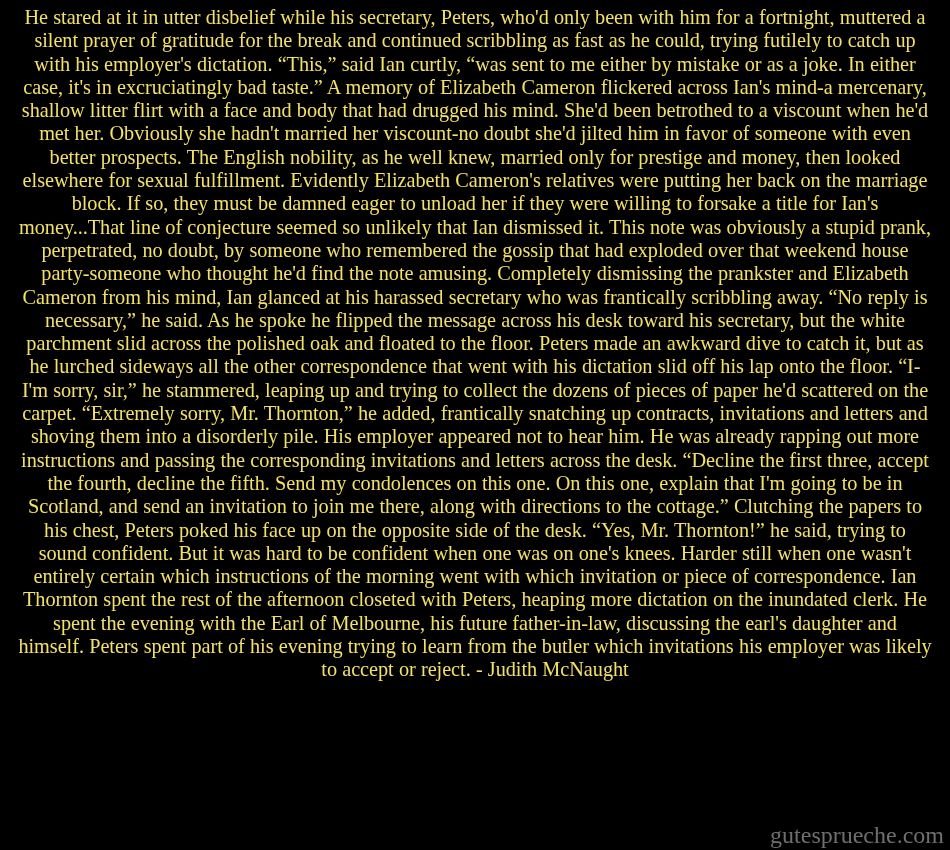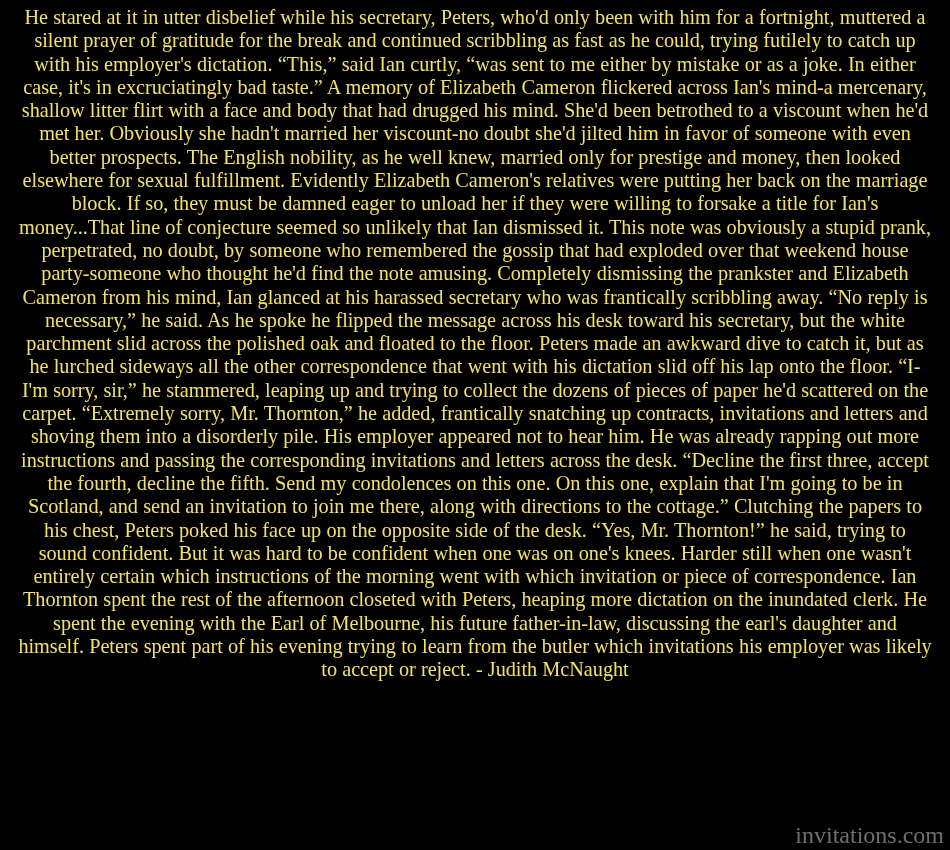--- a/index.html
+++ b/index.html
@@ -55,15 +55,15 @@
 </style>
 </head>
 <body>
 
 <div id="page" style="background: rgb(0, 0, 0);">
 
   <div id="quote-block" style="color: rgb(242, 224, 106);">
     <span id="quote-text">He stared at it in utter disbelief while his secretary, Peters, who'd only been with him for a fortnight, muttered a silent prayer of gratitude for the break and continued scribbling as fast as he could, trying futilely to catch up with his employer's dictation. “This,” said Ian curtly, “was sent to me either by mistake or as a joke. In either case, it's in excruciatingly bad taste.” A memory of Elizabeth Cameron flickered across Ian's mind-a mercenary, shallow litter flirt with a face and body that had drugged his mind. She'd been betrothed to a viscount when he'd met her. Obviously she hadn't married her viscount-no doubt she'd jilted him in favor of someone with even better prospects. The English nobility, as he well knew, married only for prestige and money, then looked elsewhere for sexual fulfillment. Evidently Elizabeth Cameron's relatives were putting her back on the marriage block. If so, they must be damned eager to unload her if they were willing to forsake a title for Ian's money...That line of conjecture seemed so unlikely that Ian dismissed it. This note was obviously a stupid prank, perpetrated, no doubt, by someone who remembered the gossip that had exploded over that weekend house party-someone who thought he'd find the note amusing. Completely dismissing the prankster and Elizabeth Cameron from his mind, Ian glanced at his harassed secretary who was frantically scribbling away. “No reply is necessary,” he said. As he spoke he flipped the message across his desk toward his secretary, but the white parchment slid across the polished oak and floated to the floor. Peters made an awkward dive to catch it, but as he lurched sideways all the other correspondence that went with his dictation slid off his lap onto the floor. “I-I'm sorry, sir,” he stammered, leaping up and trying to collect the dozens of pieces of paper he'd scattered on the carpet. “Extremely sorry, Mr. Thornton,” he added, frantically snatching up contracts, invitations and letters and shoving them into a disorderly pile. His employer appeared not to hear him. He was already rapping out more instructions and passing the corresponding invitations and letters across the desk. “Decline the first three, accept the fourth, decline the fifth. Send my condolences on this one. On this one, explain that I'm going to be in Scotland, and send an invitation to join me there, along with directions to the cottage.” Clutching the papers to his chest, Peters poked his face up on the opposite side of the desk. “Yes, Mr. Thornton!” he said, trying to sound confident. But it was hard to be confident when one was on one's knees. Harder still when one wasn't entirely certain which instructions of the morning went with which invitation or piece of correspondence. Ian Thornton spent the rest of the afternoon closeted with Peters, heaping more dictation on the inundated clerk.  He spent the evening with the Earl of Melbourne, his future father-in-law, discussing the earl's daughter and himself. Peters spent part of his evening trying to learn from the butler which invitations his employer was likely to accept or reject. </span><span id="attribution">- Judith McNaught</span>
   </div>
 
-  <div id="watermark" style="color: rgb(111, 111, 111);">invitations.com</div>
+  <div id="watermark" style="color: rgb(111, 111, 111);">gutesprueche.com</div>
 
 </div>
 
 </body></html>

